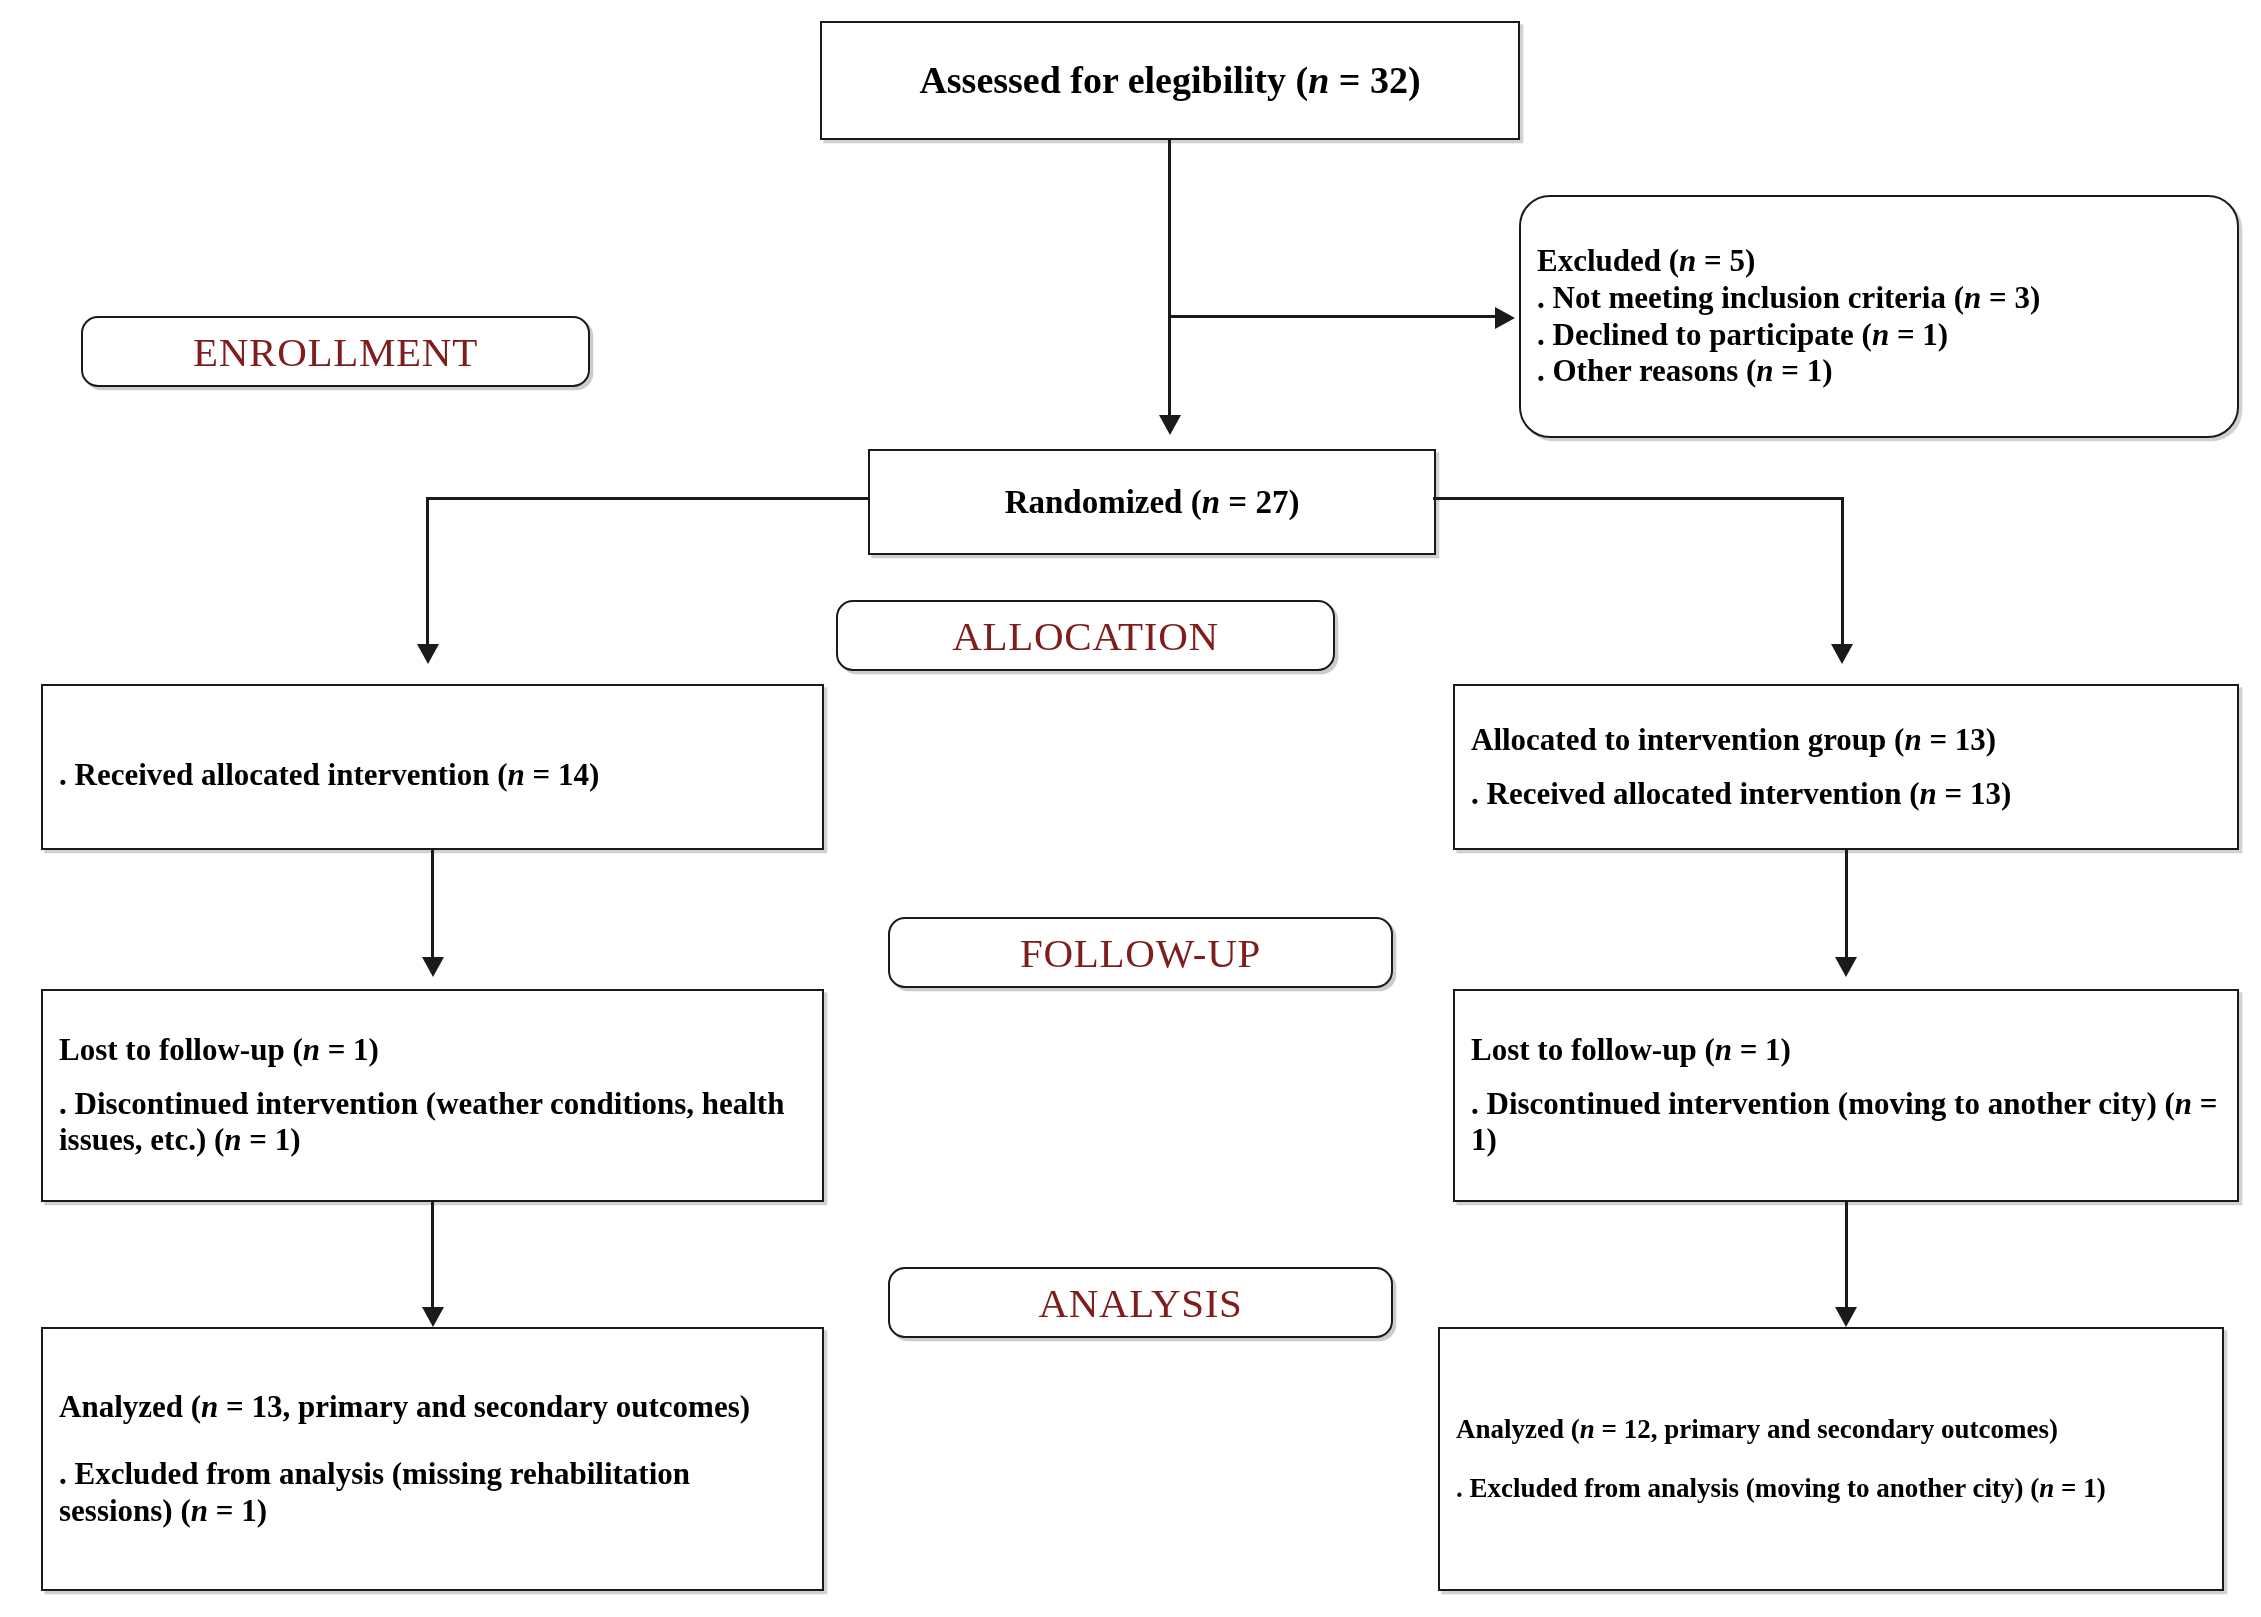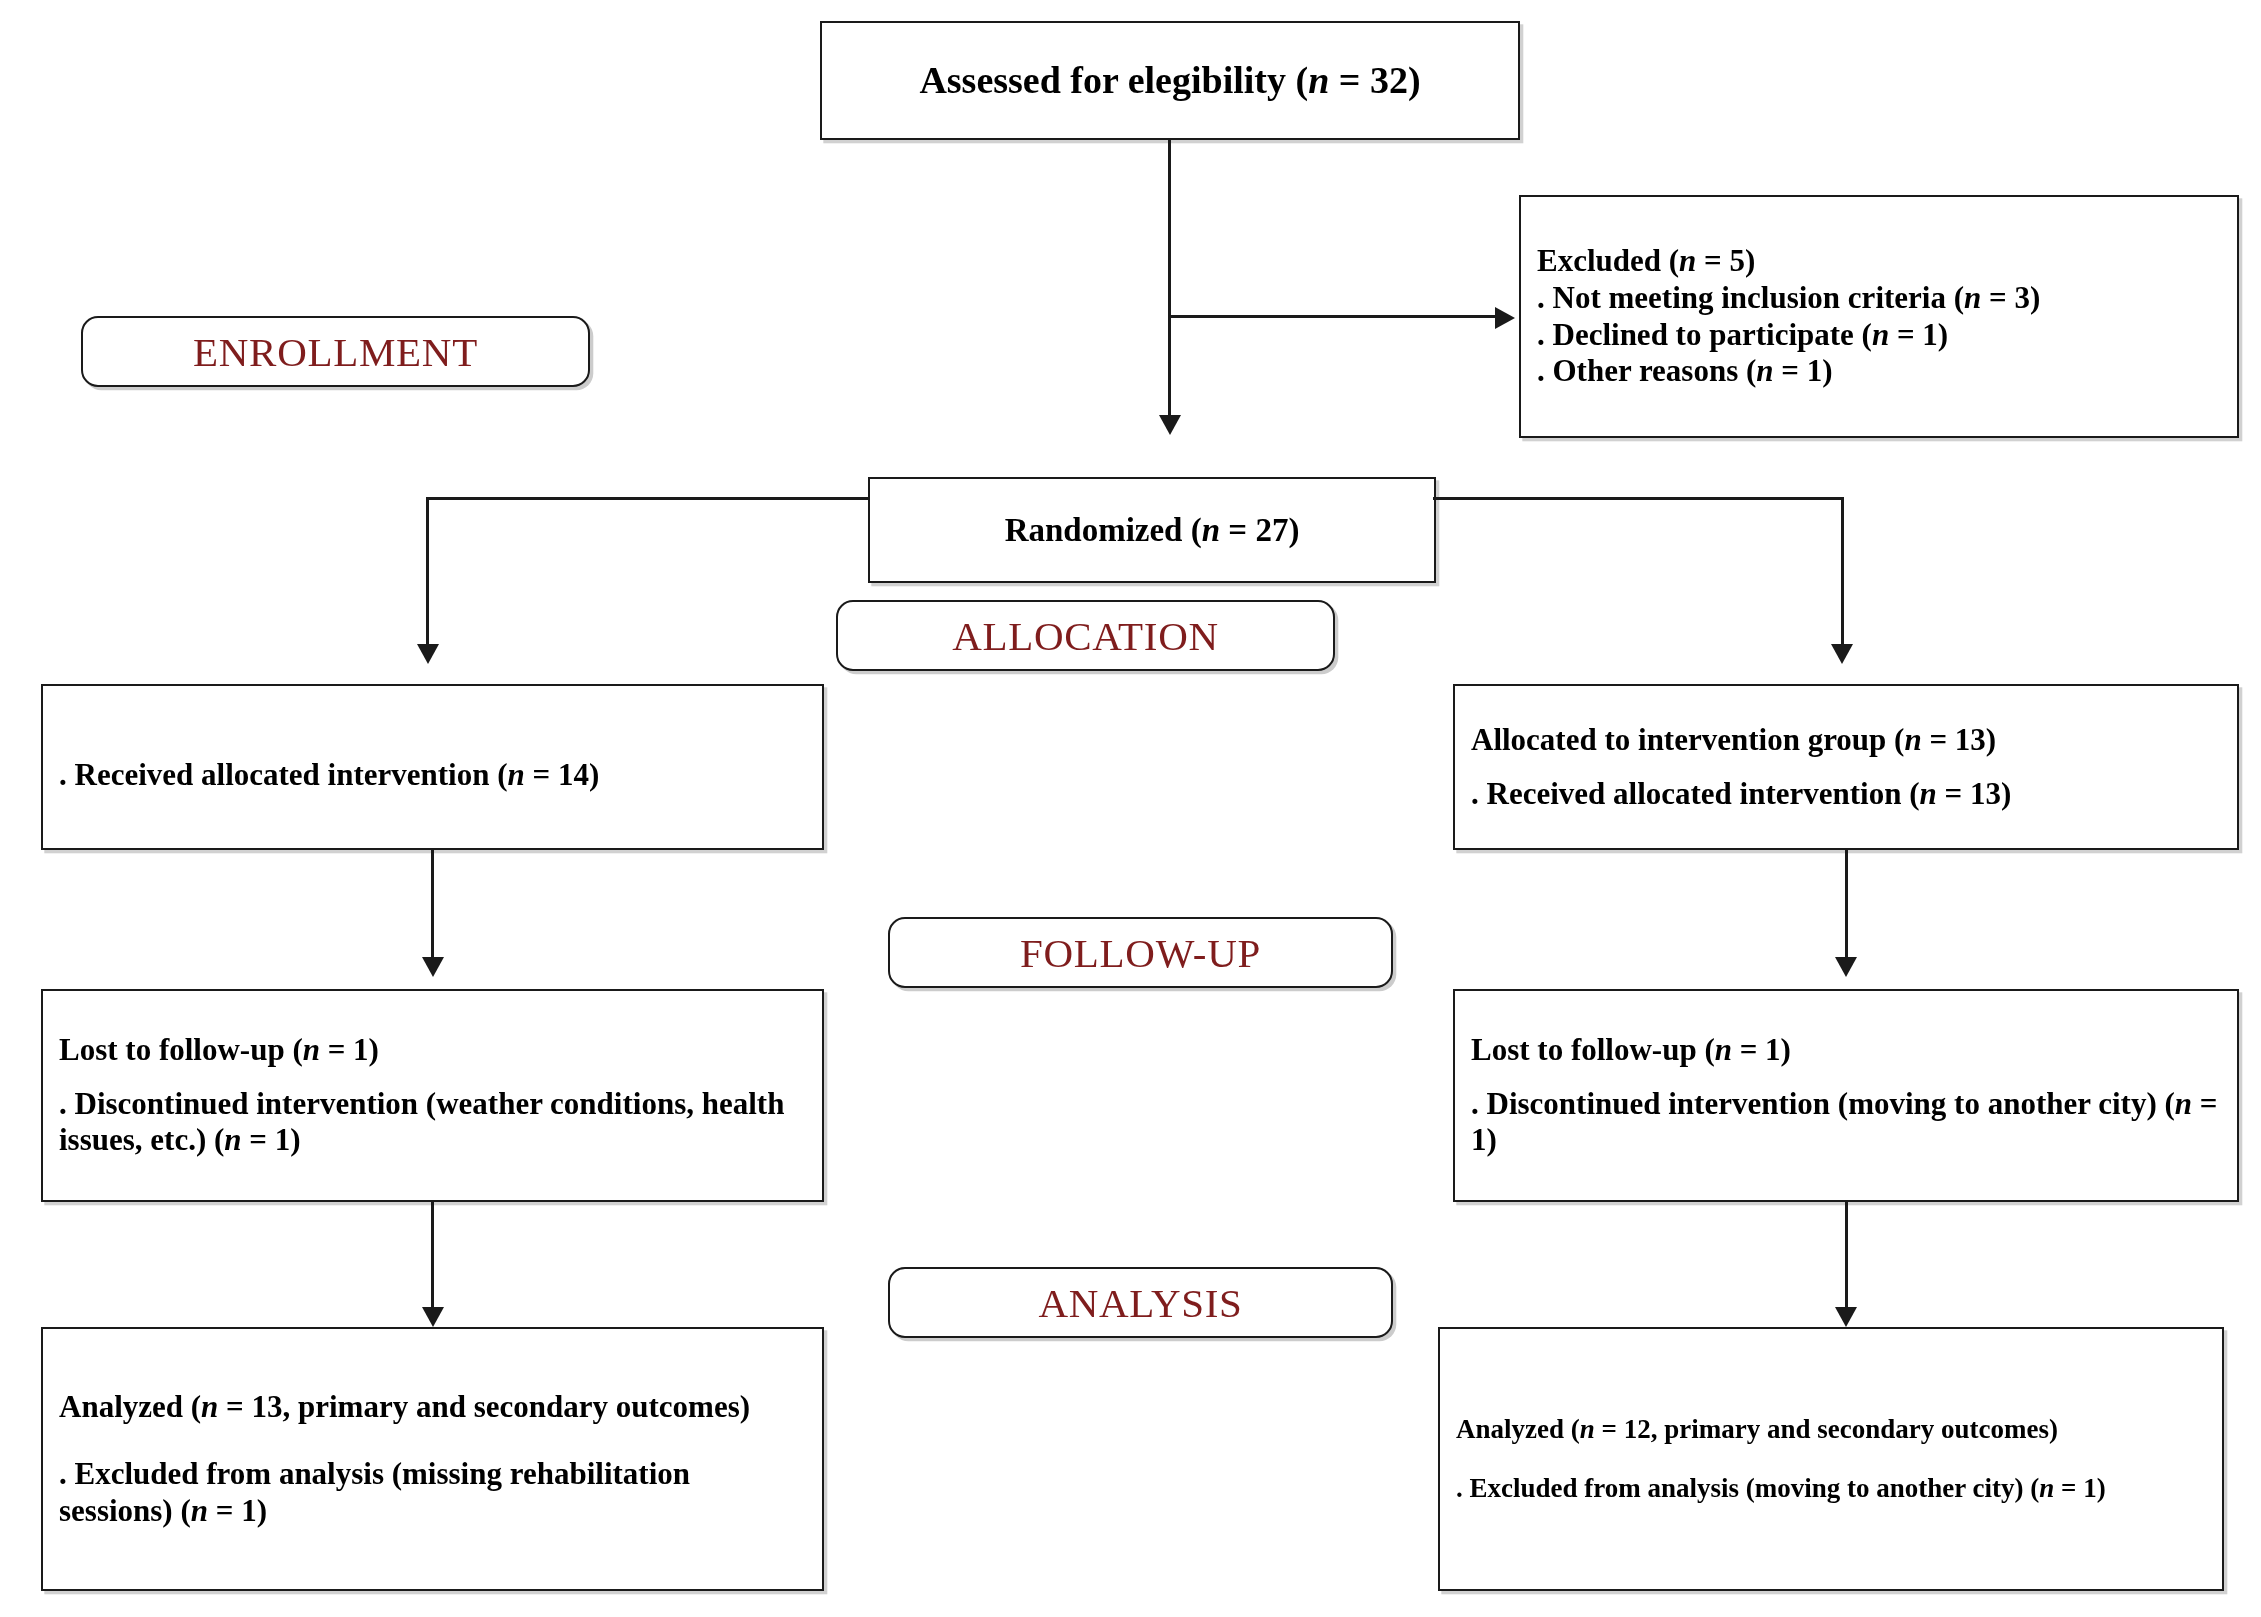--- a/index.html
+++ b/index.html
@@ -104,32 +104,32 @@
   <div class="box center" style="left:820px; top:21px; width:700px; height:119px; font-size:38px; padding:0 13.2px;">
     <div class="line">Assessed for elegibility (<span class="ital">n</span> = 32)</div>
   </div>
 
   <div class="vline" style="left:1168px; top:140px; height:284px;"></div>
   <div class="arrow-down" style="left:1159px; top:415px;"></div>
 
   <div class="hline" style="left:1168px; top:315px; width:337px;"></div>
   <div class="arrow-right" style="left:1495px; top:307px;"></div>
 
-  <div class="box left-al" style="left:1519px; top:195px; width:720px; height:243px; font-size:31px; padding:9.2px 16px;">
+  <div class="box left-al" style="left:1519px; top:195px; width:720px; height:243px; font-size:31px; padding:9.2px 16px;border-radius:31px;">
     <div class="line">Excluded (<span class="ital">n</span> = 5)</div>
     <div class="line">. Not meeting inclusion criteria (<span class="ital">n</span> = 3)</div>
     <div class="line">. Declined to participate (<span class="ital">n</span> = 1)</div>
     <div class="line">. Other reasons (<span class="ital">n</span> = 1)</div>
   </div>
 
   <div class="pill" style="left:81px; top:316px; width:509px; height:71px; font-size:41px;">
     <span>ENROLLMENT</span>
   </div>
 
-  <div class="box center" style="left:868px; top:449px; width:568px; height:106px; font-size:33px; padding:0 13.2px;margin-top:28px;">
+  <div class="box center" style="left:868px; top:449px; width:568px; height:106px; font-size:33px; padding:0 13.2px;">
     <div class="line">Randomized (<span class="ital">n</span> = 27)</div>
   </div>
 
   <div class="hline" style="left:426px; top:497px; width:444px;"></div>
   <div class="vline" style="left:426px; top:497px; height:153px;"></div>
   <div class="arrow-down" style="left:417px; top:644px;"></div>
 
   <div class="hline" style="left:1433px; top:497px; width:411px;"></div>
   <div class="vline" style="left:1841px; top:497px; height:153px;"></div>
   <div class="arrow-down" style="left:1831px; top:644px;"></div>

